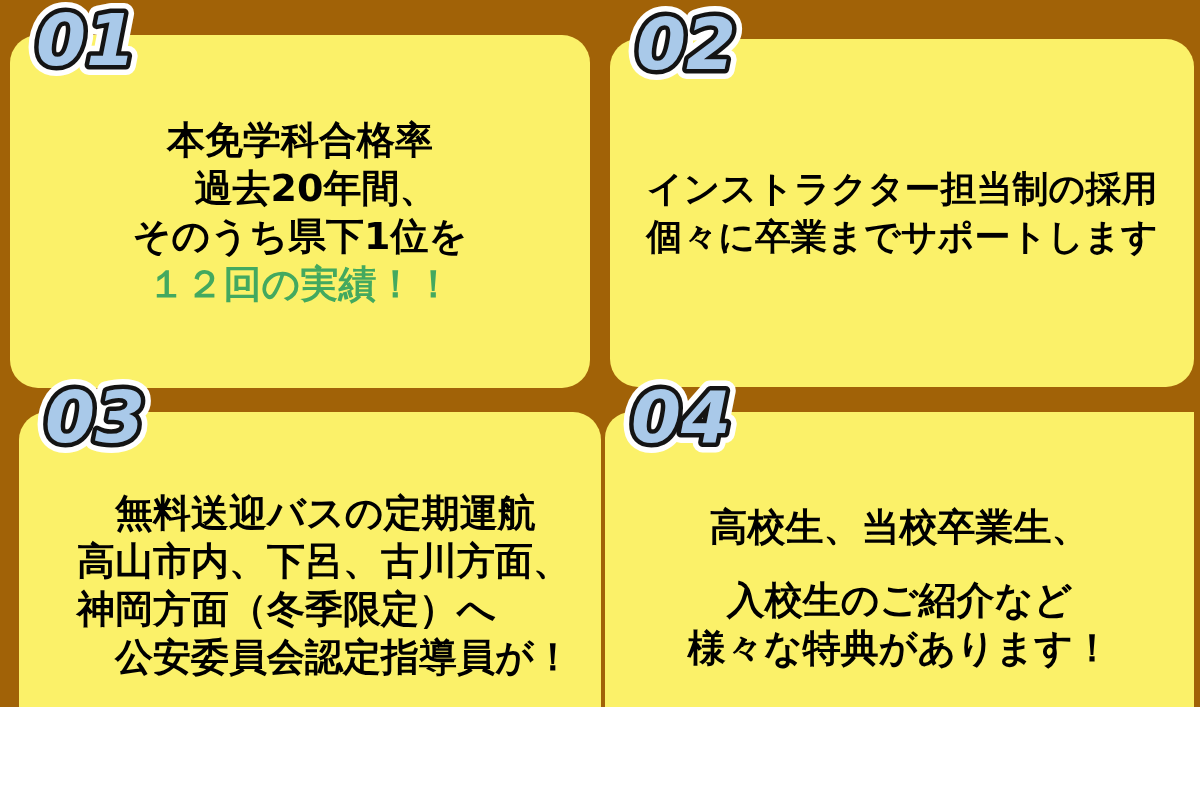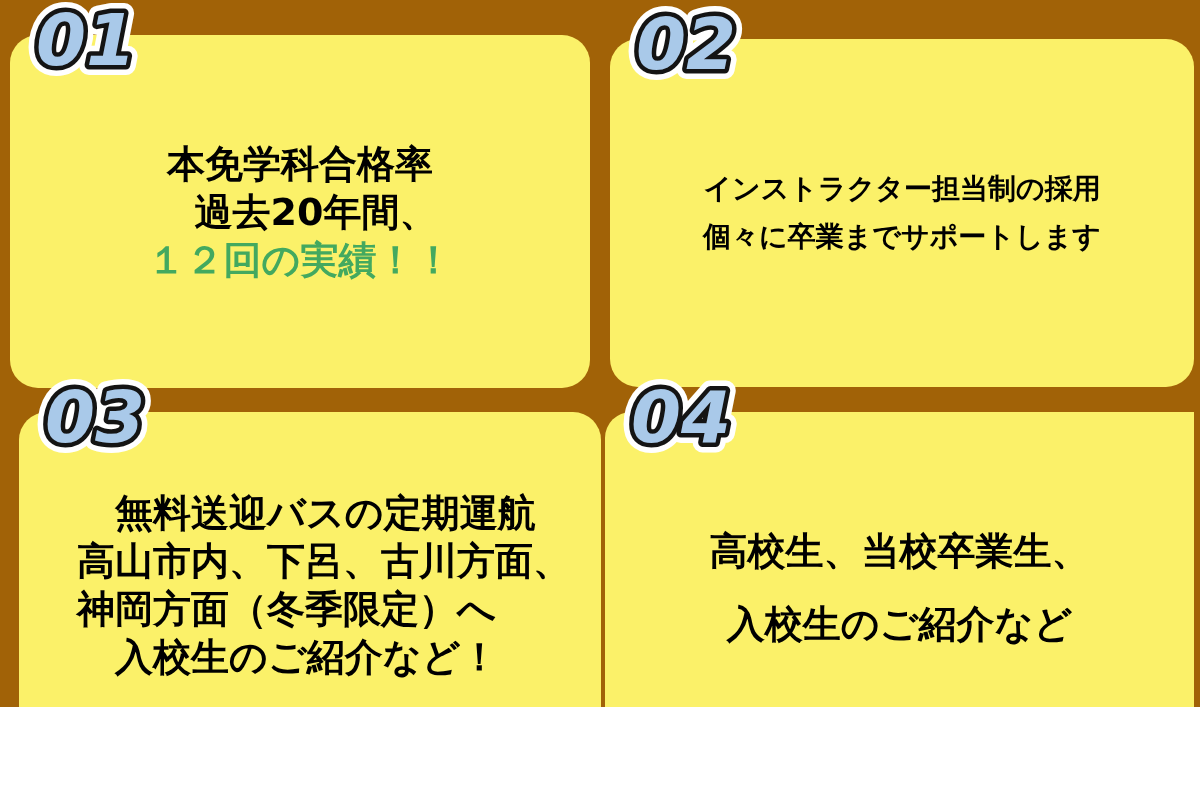--- a/index.html
+++ b/index.html
@@ -31,21 +31,21 @@
     display: flex;
     flex-direction: column;
     justify-content: center;
     text-align: center;
     font-weight: 700;
     font-size: 38px;
     line-height: 48px;
     color: #000000;
     letter-spacing: 0;
   }
-  .card.c2 .card-body { font-size: 28px; }
+  .card.c2 .card-body { font-size: 36px; }
   .card.c3 .card-body { text-align: left; padding-left: 58px; }
   .card.c4 .card-body { padding-bottom: 0; }
 
   .line { white-space: pre-wrap; }
 
   .num-badge {
     position: absolute;
     left: 16px;
     top: -40px;
     overflow: visible;
@@ -70,20 +70,21 @@
 
   <section class="card c1">
     <svg class="num-badge" width="220" height="100" viewBox="0 0 220 100" aria-hidden="true">
       <text class="num-outer" x="10" y="70" stroke="#FFFFFF">01</text>
       <text class="num-mid" x="10" y="70" stroke="#141414">01</text>
       <text class="num-top" x="10" y="70" fill="#A9C9E9">01</text>
     </svg>
     <div class="card-body">
       <div class="line" style="color: rgb(0, 0, 0);">本免学科合格率</div>
       <div class="line" style="color: rgb(0, 0, 0); padding-left: 32px;">過去20年間、</div>
+      <div class="line" style="color: rgb(0, 0, 0);">そのうち県下1位を</div>
       <div class="line" style="color: rgb(67, 169, 95);">１２回の実績！！</div>
     </div>
   </section>
 
   <section class="card c2">
     <svg class="num-badge" width="220" height="100" viewBox="0 0 220 100" aria-hidden="true">
       <text class="num-outer" x="10" y="70" stroke="#FFFFFF">02</text>
       <text class="num-mid" x="10" y="70" stroke="#141414">02</text>
       <text class="num-top" x="10" y="70" fill="#A9C9E9">02</text>
     </svg>
@@ -96,29 +97,30 @@
   <section class="card c3">
     <svg class="num-badge" width="220" height="100" viewBox="0 0 220 100" aria-hidden="true">
       <text class="num-outer" x="10" y="70" stroke="#FFFFFF">03</text>
       <text class="num-mid" x="10" y="70" stroke="#141414">03</text>
       <text class="num-top" x="10" y="70" fill="#A9C9E9">03</text>
     </svg>
     <div class="card-body">
       <div class="line" style="color: rgb(0, 0, 0);">　無料送迎バスの定期運航</div>
       <div class="line" style="color: rgb(0, 0, 0);">高山市内、下呂、古川方面、</div>
       <div class="line" style="color: rgb(0, 0, 0);">神岡方面（冬季限定）へ</div>
-      <div class="line" style="color: rgb(0, 0, 0);">　入校生のご紹介など！</div>
+      <div class="line" style="color: rgb(0, 0, 0);">　公安委員会認定指導員が！</div>
     </div>
   </section>
 
   <section class="card c4">
     <svg class="num-badge" width="220" height="100" viewBox="0 0 220 100" aria-hidden="true">
       <text class="num-outer" x="10" y="70" stroke="#FFFFFF">04</text>
       <text class="num-mid" x="10" y="70" stroke="#141414">04</text>
       <text class="num-top" x="10" y="70" fill="#A9C9E9">04</text>
     </svg>
     <div class="card-body">
       <div class="line" style="color: rgb(0, 0, 0);">高校生、当校卒業生、</div>
       <div class="line" style="color: rgb(0, 0, 0); margin-top: 25px;">入校生のご紹介など</div>
+      <div class="line" style="color: rgb(0, 0, 0);">様々な特典があります！</div>
     </div>
   </section>
 
 </div>
 
 </body></html>

